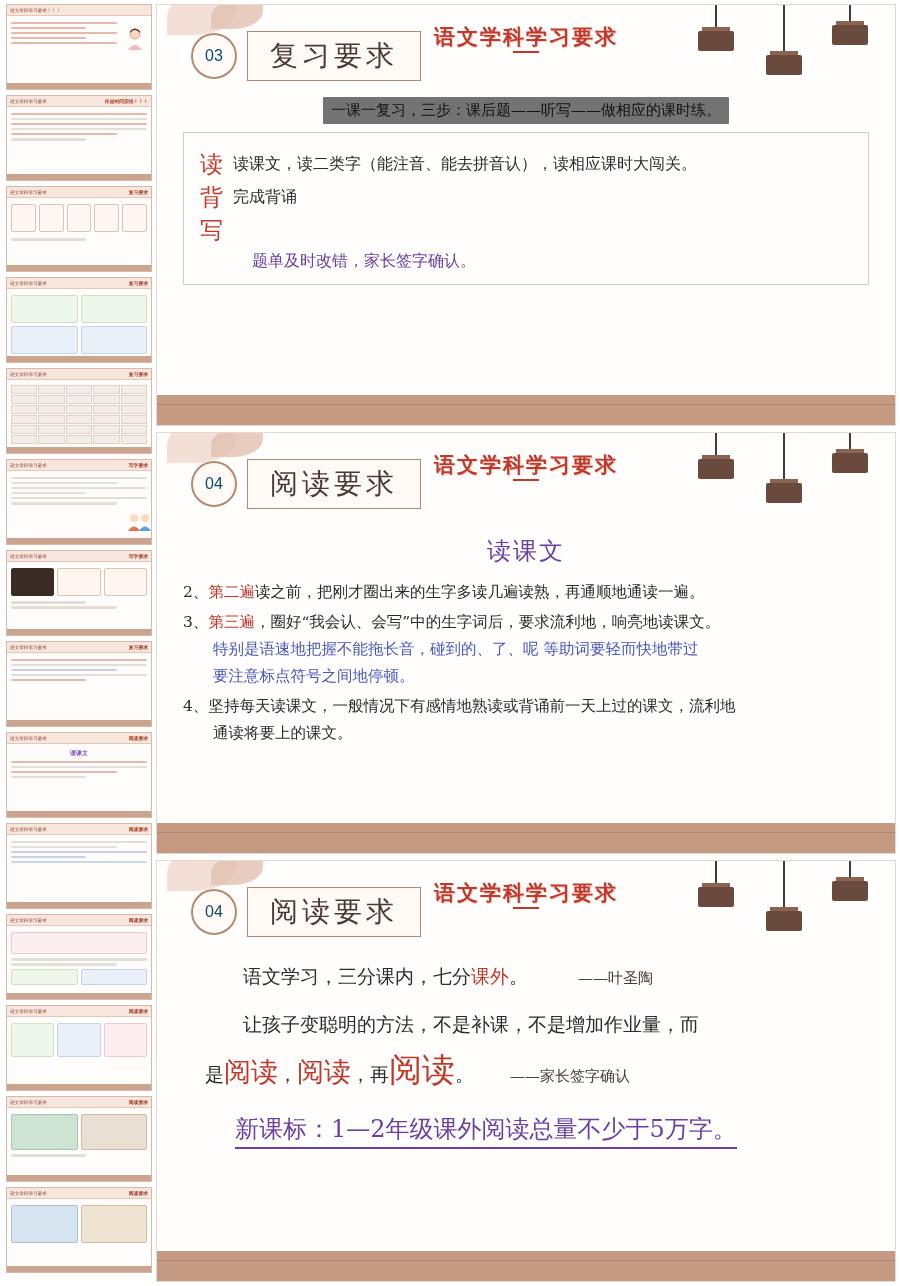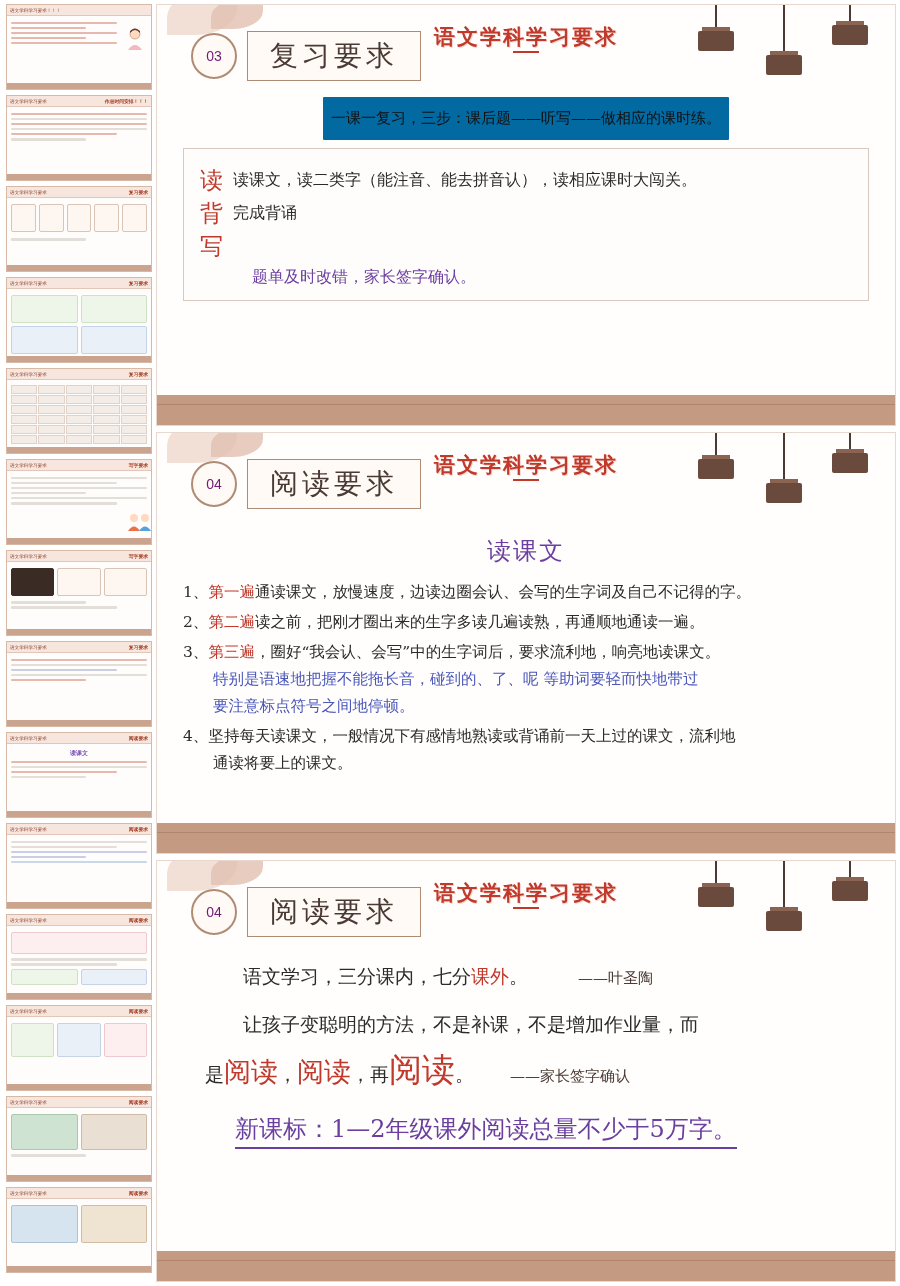--- a/index.html
+++ b/index.html
@@ -96,23 +96,23 @@
   .lampbox:after{content:"";position:absolute;left:4px;right:4px;top:-4px;height:4px;background:#8a6353;}
   
   .leaf{position:absolute;border-radius:60% 0 60% 0;opacity:.85;}
 
   .slide-title-badge{
     position:absolute;left:34px;top:26px;
     display:flex;align-items:center;gap:10px;
   }
   .num-circle{
     width:42px;height:42px;border-radius:50%;
-    border:2px solid #b08b73;color:#701a75;
+    border:2px solid #b08b73;color:#0c4a6e;
     display:flex;align-items:center;justify-content:center;
-    font-size:14px;background:#fffaf6;
+    font-size:16px;background:#fffaf6;
   }
   .title-plate{
     border:1.5px solid #b08b73;background:#fffaf6;
     padding:5px 22px;font-size:28px;color:#4a3a33;letter-spacing:4px;
     font-family:"DejaVu Serif",serif;
   }
   .brand{
     position:absolute;left:50%;top:18px;transform:translateX(-50%);
     font-size:21px;color:#c0392b;font-weight:bold;letter-spacing:2px;
     font-family:"DejaVu Serif",serif;text-shadow:1px 1px 0 #f3d6cd;
@@ -122,21 +122,21 @@
     width:26px;height:2px;background:#c0392b;
   }
 
   .content{
     position:absolute;left:0;right:0;top:92px;bottom:34px;
     padding:0 26px;box-sizing:border-box;
     font-family:"DejaVu Serif",serif;
   }
 
   .highlight-bar{
-    background:#0369a1;color:#111;font-size:15px;padding:12px 8px;
+    background:#737373;color:#111;font-size:15px;padding:4px 8px;
     display:inline-block;margin:0 auto;border-radius:1px;
   }
   .center{text-align:center;}
 
   .panel{
     border:1px solid #d8c8bd;background:#fffdfb;margin-top:8px;
     padding:10px 16px 12px;box-sizing:border-box;
   }
   .row{display:flex;align-items:flex-start;margin:9px 0;font-size:16px;color:#2b2b2b;line-height:24px;}
   .label-red{color:#c0392b;font-size:23px;margin-right:10px;line-height:24px;}
@@ -502,23 +502,20 @@
       <div class="slide-title-badge">
         <div class="num-circle">04</div>
         <div class="title-plate">阅读要求</div>
       </div>
 
       <div class="content">
         <div class="sub-heading">读课文</div>
 
         <div class="olist">
           <div class="it">
-            <span>1、</span><span class="red">第一遍</span><span>通读课文，放慢速度，边读边圈会认、会写的生字词及自己不记得的字。</span>
-          </div>
-          <div class="it">
             <span>2、</span><span class="red">第二遍</span><span>读之前，把刚才圈出来的生字多读几遍读熟，再通顺地通读一遍。</span>
           </div>
           <div class="it">
             <span>3、</span><span class="red">第三遍</span><span>，圈好“我会认、会写”中的生字词后，要求流利地，响亮地读课文。</span>
             <span class="sub">特别是语速地把握不能拖长音，碰到的、了、呢 等助词要轻而快地带过</span>
             <span class="sub">要注意标点符号之间地停顿。</span>
           </div>
           <div class="it">
             <span>4、</span><span>坚持每天读课文，一般情况下有感情地熟读或背诵前一天上过的课文，流利地</span>
             <span class="sub" style="color:#2b2b2b;">通读将要上的课文。</span>

